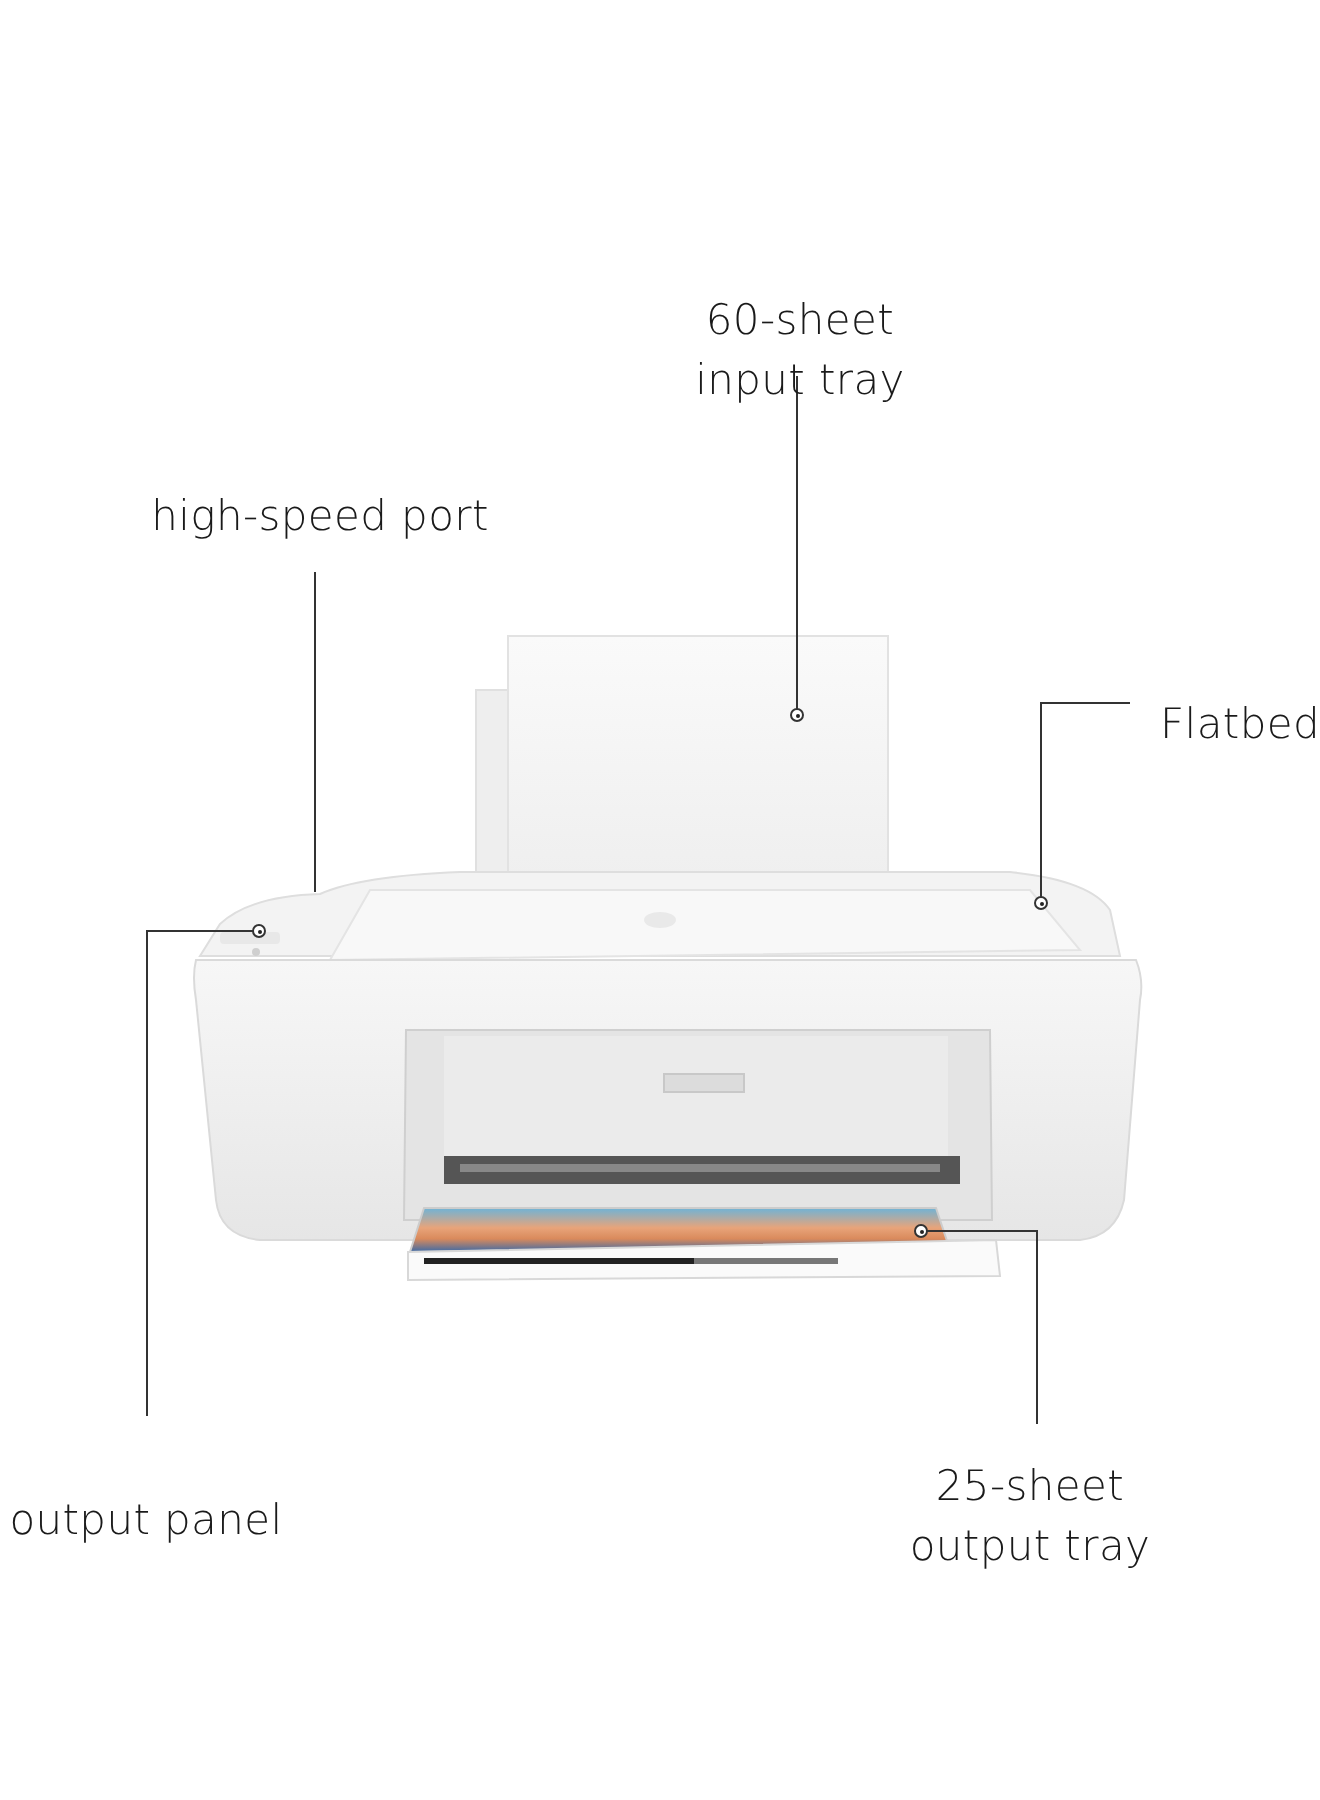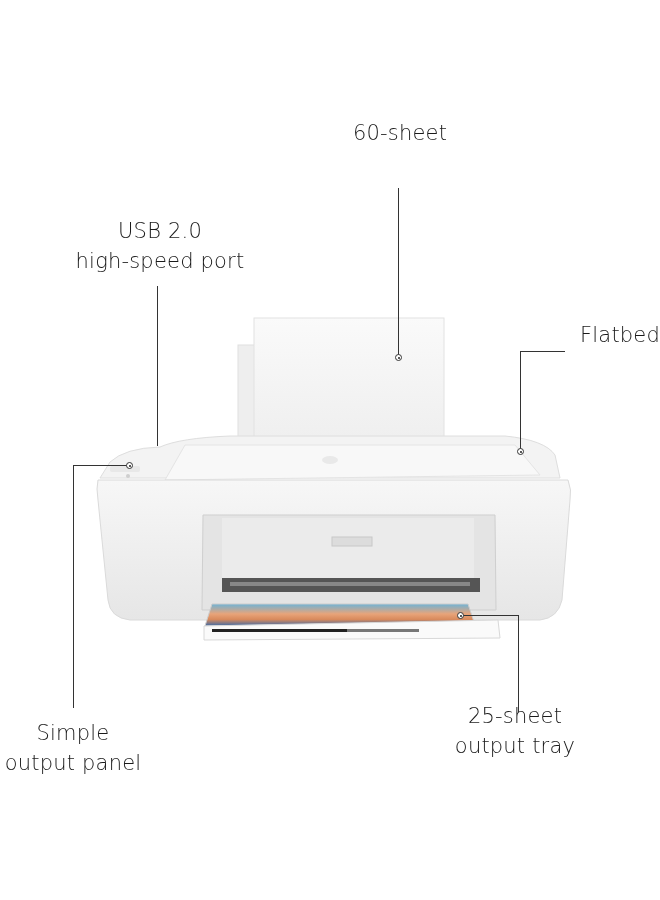--- a/index.html
+++ b/index.html
@@ -1,17 +1,17 @@
 <!DOCTYPE html>
 <html><head>
 <meta charset="utf-8">
 <style>
   html,body{margin:0;padding:0;background:#ffffff;}
   body{width:660px;height:900px;position:relative;overflow:hidden;font-family:"DejaVu Sans","Liberation Sans",sans-serif;color:#1a1a1a;}
-  .label{position:absolute;font-size:21px;line-height:30px;text-align:center;font-weight:300;letter-spacing:0.2px;}
+  .label{position:absolute;font-size:21px;line-height:30px;text-align:center;font-weight:300;letter-spacing:0.2px;margin-top:27px;}
   .label div{white-space:nowrap;}
   .line{position:absolute;background:#333;}
   .dot{position:absolute;width:7px;height:7px;border-radius:50%;border:1px solid #333;background:#fff;box-sizing:border-box;}
   .dot::after{content:"";position:absolute;left:1.5px;top:1.5px;width:2px;height:2px;border-radius:50%;background:#222;}
   svg{position:absolute;left:0;top:0;}
 </style>
 </head>
 <body>
 
 <svg width="660" height="900" viewBox="0 0 660 900">
@@ -68,32 +68,31 @@
 <div class="line" style="left:73px;top:465px;width:55px;height:1px;"></div>
 <div class="line" style="left:73px;top:465px;width:1px;height:243px;"></div>
 <div class="dot" style="left:126px;top:462px;"></div>
 
 <div class="line" style="left:462px;top:615px;width:56px;height:1px;"></div>
 <div class="line" style="left:518px;top:615px;width:1px;height:97px;"></div>
 <div class="dot" style="left:457px;top:612px;"></div>
 
 <div class="label" style="left:330px;top:118px;width:140px;">
   <div>60-sheet</div>
+  <div>input tray</div>
 </div>
 
 <div class="label" style="left:60px;top:216px;width:200px;">
-  <div>USB 2.0</div>
   <div>high-speed port</div>
 </div>
 
 <div class="label" style="left:580px;top:320px;width:92px;text-align:left;">
   <div>Flatbed</div>
 </div>
 
 <div class="label" style="left:0px;top:718px;width:146px;">
-  <div>Simple</div>
   <div>output panel</div>
 </div>
 
 <div class="label" style="left:445px;top:701px;width:140px;">
   <div>25-sheet</div>
   <div>output tray</div>
 </div>
 
 </body></html>

